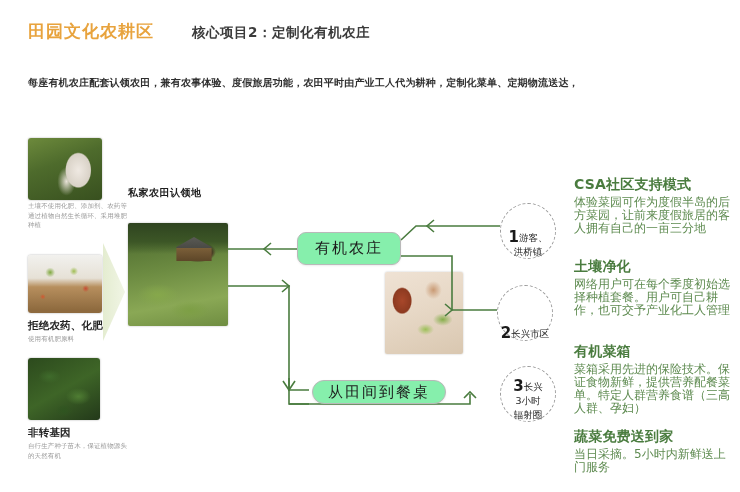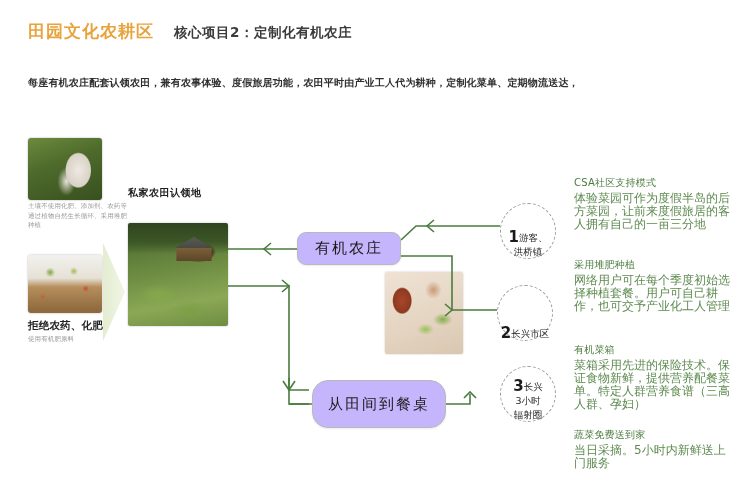--- a/index.html
+++ b/index.html
@@ -5,23 +5,23 @@
   * { box-sizing: border-box; margin: 0; padding: 0; }
   html, body {
     width: 740px; height: 492px;
     background: #ffffff;
     font-family: "DejaVu Sans", "Liberation Sans", sans-serif;
     overflow: hidden;
   }
   #slide { position: relative; width: 740px; height: 492px; background: #fff; }
 
   
-  .hdr { position: absolute; left: 28px; top: 20px; display: flex; align-items: baseline; gap: 20px; }
+  .hdr { position: absolute; left: 28px; top: 20px; display: flex; align-items: baseline; gap: 32px; }
   .hdr-title { font-size: 17px; font-weight: bold; color: #E8A33D; letter-spacing: 1px; }
-  .hdr-sub { font-size: 13.5px; font-weight: bold; color: #3B3B3B; letter-spacing: .5px; }
+  .hdr-sub { font-size: 13.5px; font-weight: bold; color: #3B3B3B; letter-spacing: .5px; margin-left: 6px; }
 
   
   .lead {
     position: absolute; left: 28px; top: 72px; width: 690px;
     font-size: 10px; font-weight: bold; color: #2E2E2E; line-height: 22px;
     letter-spacing: .2px;
   }
 
   
   .feat { position: absolute; left: 28px; width: 105px; }
@@ -95,51 +95,51 @@
     background:
       radial-gradient(ellipse 16px 22px at 22% 35%, #a8472a 0%, #8d3a20 55%, rgba(0,0,0,0) 62%),
       radial-gradient(ellipse 12px 13px at 62% 22%, #c99a74 0%, rgba(0,0,0,0) 70%),
       radial-gradient(ellipse 14px 9px at 74% 58%, #86ae4a 0%, rgba(0,0,0,0) 70%),
       radial-gradient(ellipse 12px 8px at 52% 70%, #9cc057 0%, rgba(0,0,0,0) 70%),
       linear-gradient(160deg, #efe2d4 0%, #e7d8c6 45%, #d9c7b0 100%);
   }
 
   .pill {
     position: absolute;
-    background: #c4b5fd;
+    background: #86efac;
     border: 1.2px solid #B9B9B9;
     border-radius: 9px;
     display: flex; align-items: center; justify-content: center;
     font-size: 15px; font-weight: normal; color: #1c1c1c;
     letter-spacing: 2px;
     box-shadow: 0 1px 2px rgba(0,0,0,.08);
   }
   .pill-farm { left: 297px; top: 232px; width: 104px; height: 33px; }
-  .pill-table { left: 312px; top: 380px; width: 134px; height: 48px; border-radius: 16px; }
+  .pill-table { left: 312px; top: 380px; width: 134px; height: 24px; border-radius: 16px; }
 
   
   .wires { position: absolute; left: 0; top: 0; width: 740px; height: 492px; pointer-events: none; }
 
   
   .circ {
     position: absolute; width: 56px; height: 56px; border-radius: 50%;
     border: 1.3px dashed #9a9a9a;
     display: flex; align-items: flex-end; justify-content: center;
     text-align: center;
   }
   .circ-inner { display: block; line-height: 12px; }
   .circ-num { font-size: 15px; font-weight: bold; color: #1a1a1a; vertical-align: -1px; }
   .circ-txt { font-size: 9.5px; color: #1f1f1f; letter-spacing: 0; }
   .circ-1 { left: 500px; top: 203px; }
   .circ-2 { left: 497px; top: 285px; }
   .circ-3 { left: 500px; top: 366px; }
 
   
   .rblk { position: absolute; left: 574px; width: 160px; }
-  .rblk-h { font-size: 10px; font-weight: normal; color: #4A7C3F; letter-spacing: .2px; margin-bottom: 2px; }
+  .rblk-h { font-size: 14px; font-weight: bold; color: #4A7C3F; letter-spacing: .2px; margin-bottom: 2px; }
   .rblk-p { font-size: 12px; color: #5d8a4f; line-height: 13px; letter-spacing: 0; }
   .rblk-1 { top: 176px; }
   .rblk-2 { top: 258px; }
   .rblk-3 { top: 343px; }
   .rblk-4 { top: 428px; }
 </style>
 </head>
 <body>
 
 <div id="slide">
@@ -156,20 +156,25 @@
     <div class="feat-desc">土壤不使用化肥、添加剂、农药等
 通过植物自然生长循环、采用堆肥种植</div>
   </div>
 
   <div class="feat feat-2">
     <div class="feat-photo"></div>
     <div class="feat-title">拒绝农药、化肥</div>
     <div class="feat-desc">使用有机肥原料</div>
   </div>
 
+  <div class="feat feat-3">
+    <div class="feat-photo"></div>
+    <div class="feat-title">非转基因</div>
+    <div class="feat-desc">自行生产种子苗木，保证植物源头的天然有机</div>
+  </div>
 
   <div class="chevron"></div>
 
   <div class="mid-label">私家农田认领地</div>
   <div class="mid-photo"></div>
   <div class="dine-photo"></div>
 
   <svg class="wires" viewBox="0 0 740 492">
     <g fill="none" stroke="#4A7C3F" stroke-width="1.6">
 
@@ -215,21 +220,21 @@
       <span class="circ-txt">3小时</span><br>
       <span class="circ-txt">辐射圈</span>
     </span>
   </div>
 
   <div class="rblk rblk-1">
     <div class="rblk-h">CSA社区支持模式</div>
     <div class="rblk-p">体验菜园可作为度假半岛的后方菜园，让前来度假旅居的客人拥有自己的一亩三分地</div>
   </div>
   <div class="rblk rblk-2">
-    <div class="rblk-h">采用堆肥种植</div>
+    <div class="rblk-h">土壤净化</div>
     <div class="rblk-p">网络用户可在每个季度初始选择种植套餐。用户可自己耕作，也可交予产业化工人管理</div>
   </div>
   <div class="rblk rblk-3">
     <div class="rblk-h">有机菜箱</div>
     <div class="rblk-p">菜箱采用先进的保险技术。保证食物新鲜，提供营养配餐菜单。特定人群营养食谱（三高人群、孕妇）</div>
   </div>
   <div class="rblk rblk-4">
     <div class="rblk-h">蔬菜免费送到家</div>
     <div class="rblk-p">当日采摘。5小时内新鲜送上门服务</div>
   </div>

